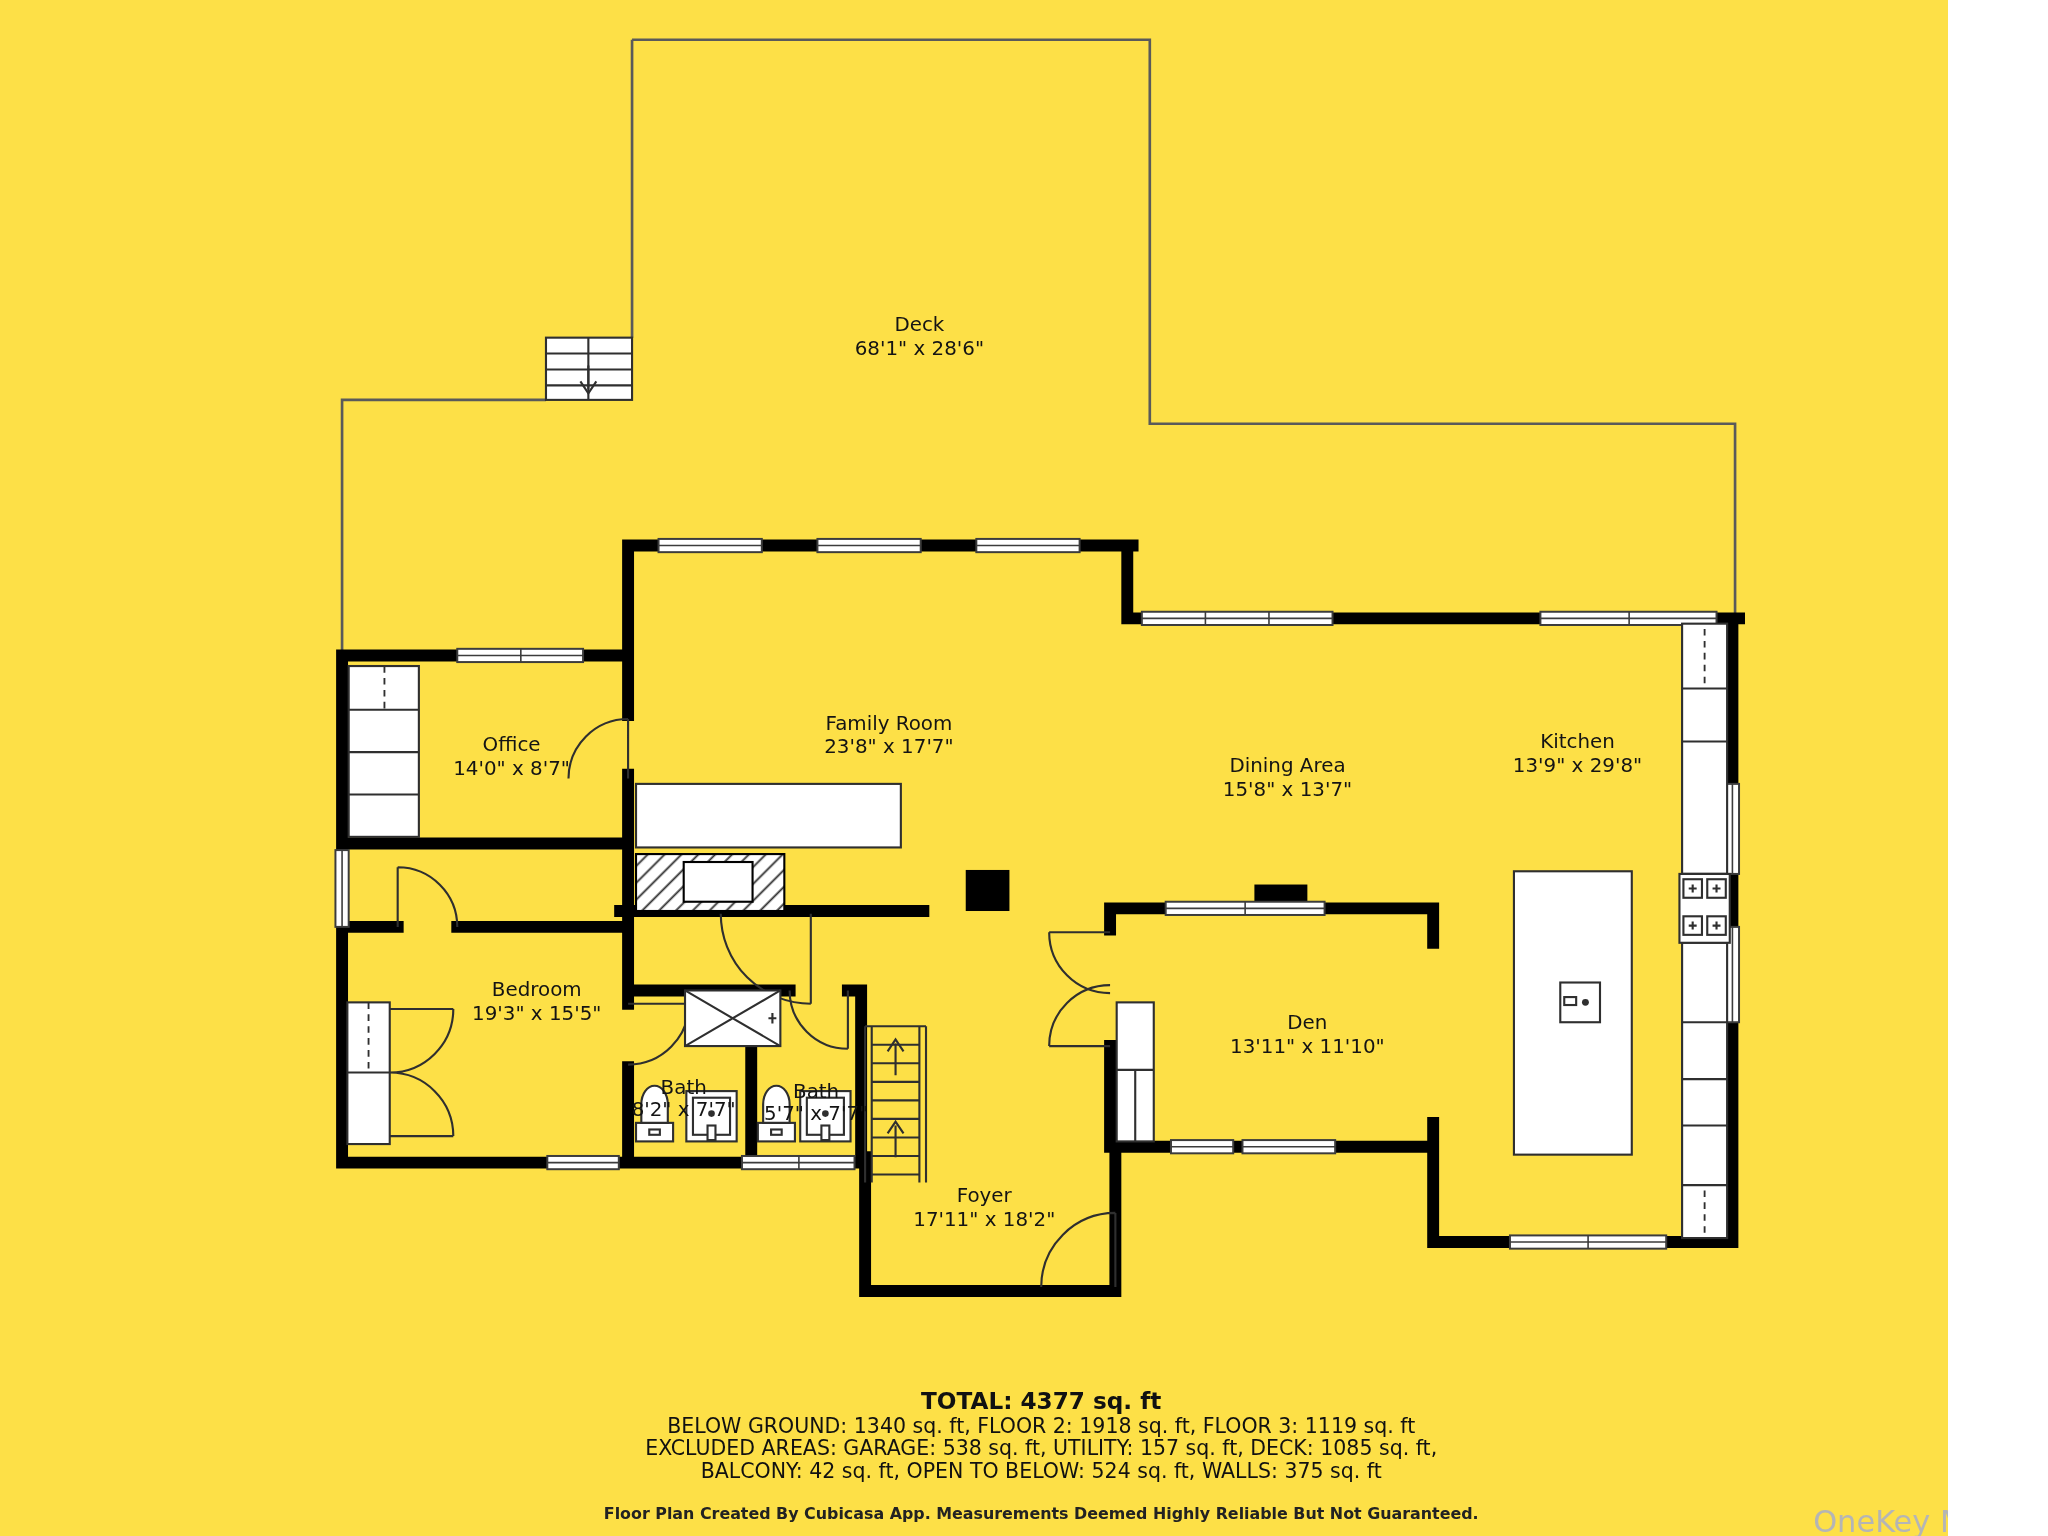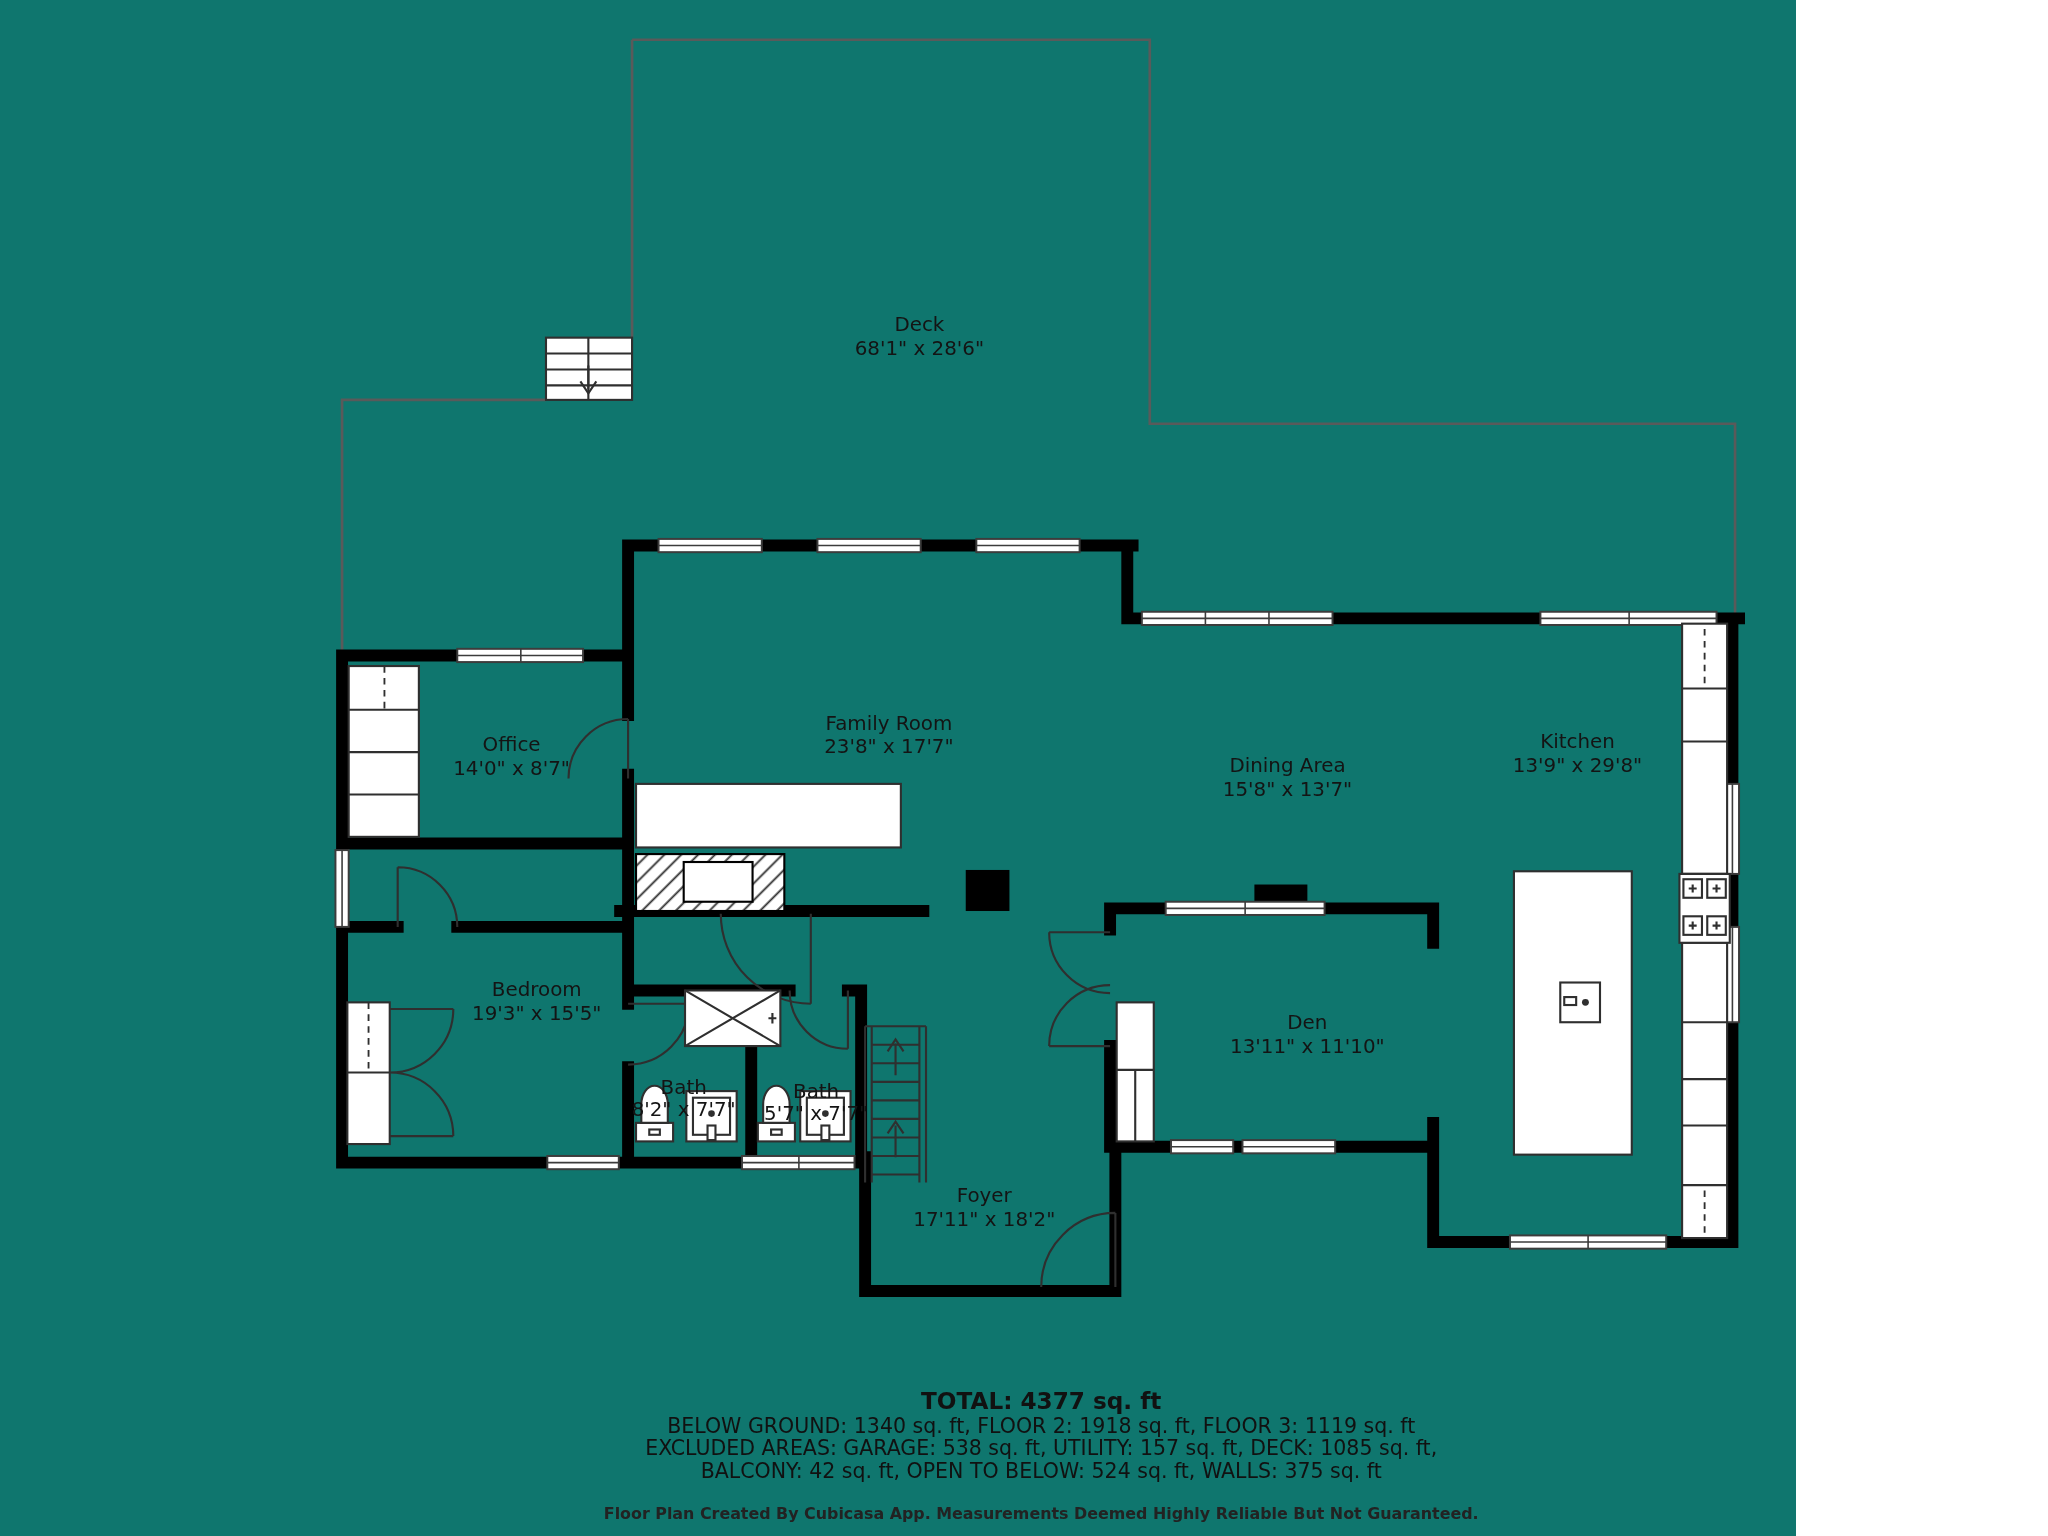--- a/index.html
+++ b/index.html
@@ -1,16 +1,16 @@
 <!DOCTYPE html>
 <html><head>
 <meta charset="utf-8">
 <style>
   html,body{margin:0;padding:0;background:#ffffff;}
-  .page{position:relative;width:1796px;height:1536px;background:#0f766e;overflow:hidden;
+  .page{position:relative;width:1948px;height:1536px;background:#fde047;overflow:hidden;
         font-family:"DejaVu Sans", sans-serif;}
   svg{position:absolute;left:0;top:0;}
   .wall{stroke:#000;stroke-width:9;fill:none;stroke-linecap:square;}
   .thin{stroke:#2f2f2f;stroke-width:1.6;fill:none;}
   .thinw{stroke:#2f2f2f;stroke-width:1.6;fill:#ffffff;}
   .deck{stroke:#5a5a5a;stroke-width:2;fill:none;}
   .win{fill:#ffffff;stroke:#3c3c3c;stroke-width:1.5;}
   .winl{stroke:#3c3c3c;stroke-width:1.2;fill:none;}
   .dash{stroke:#2f2f2f;stroke-width:1.4;fill:none;stroke-dasharray:5 4;}
   .fix{stroke:#2f2f2f;stroke-width:1.6;fill:#ffffff;}

